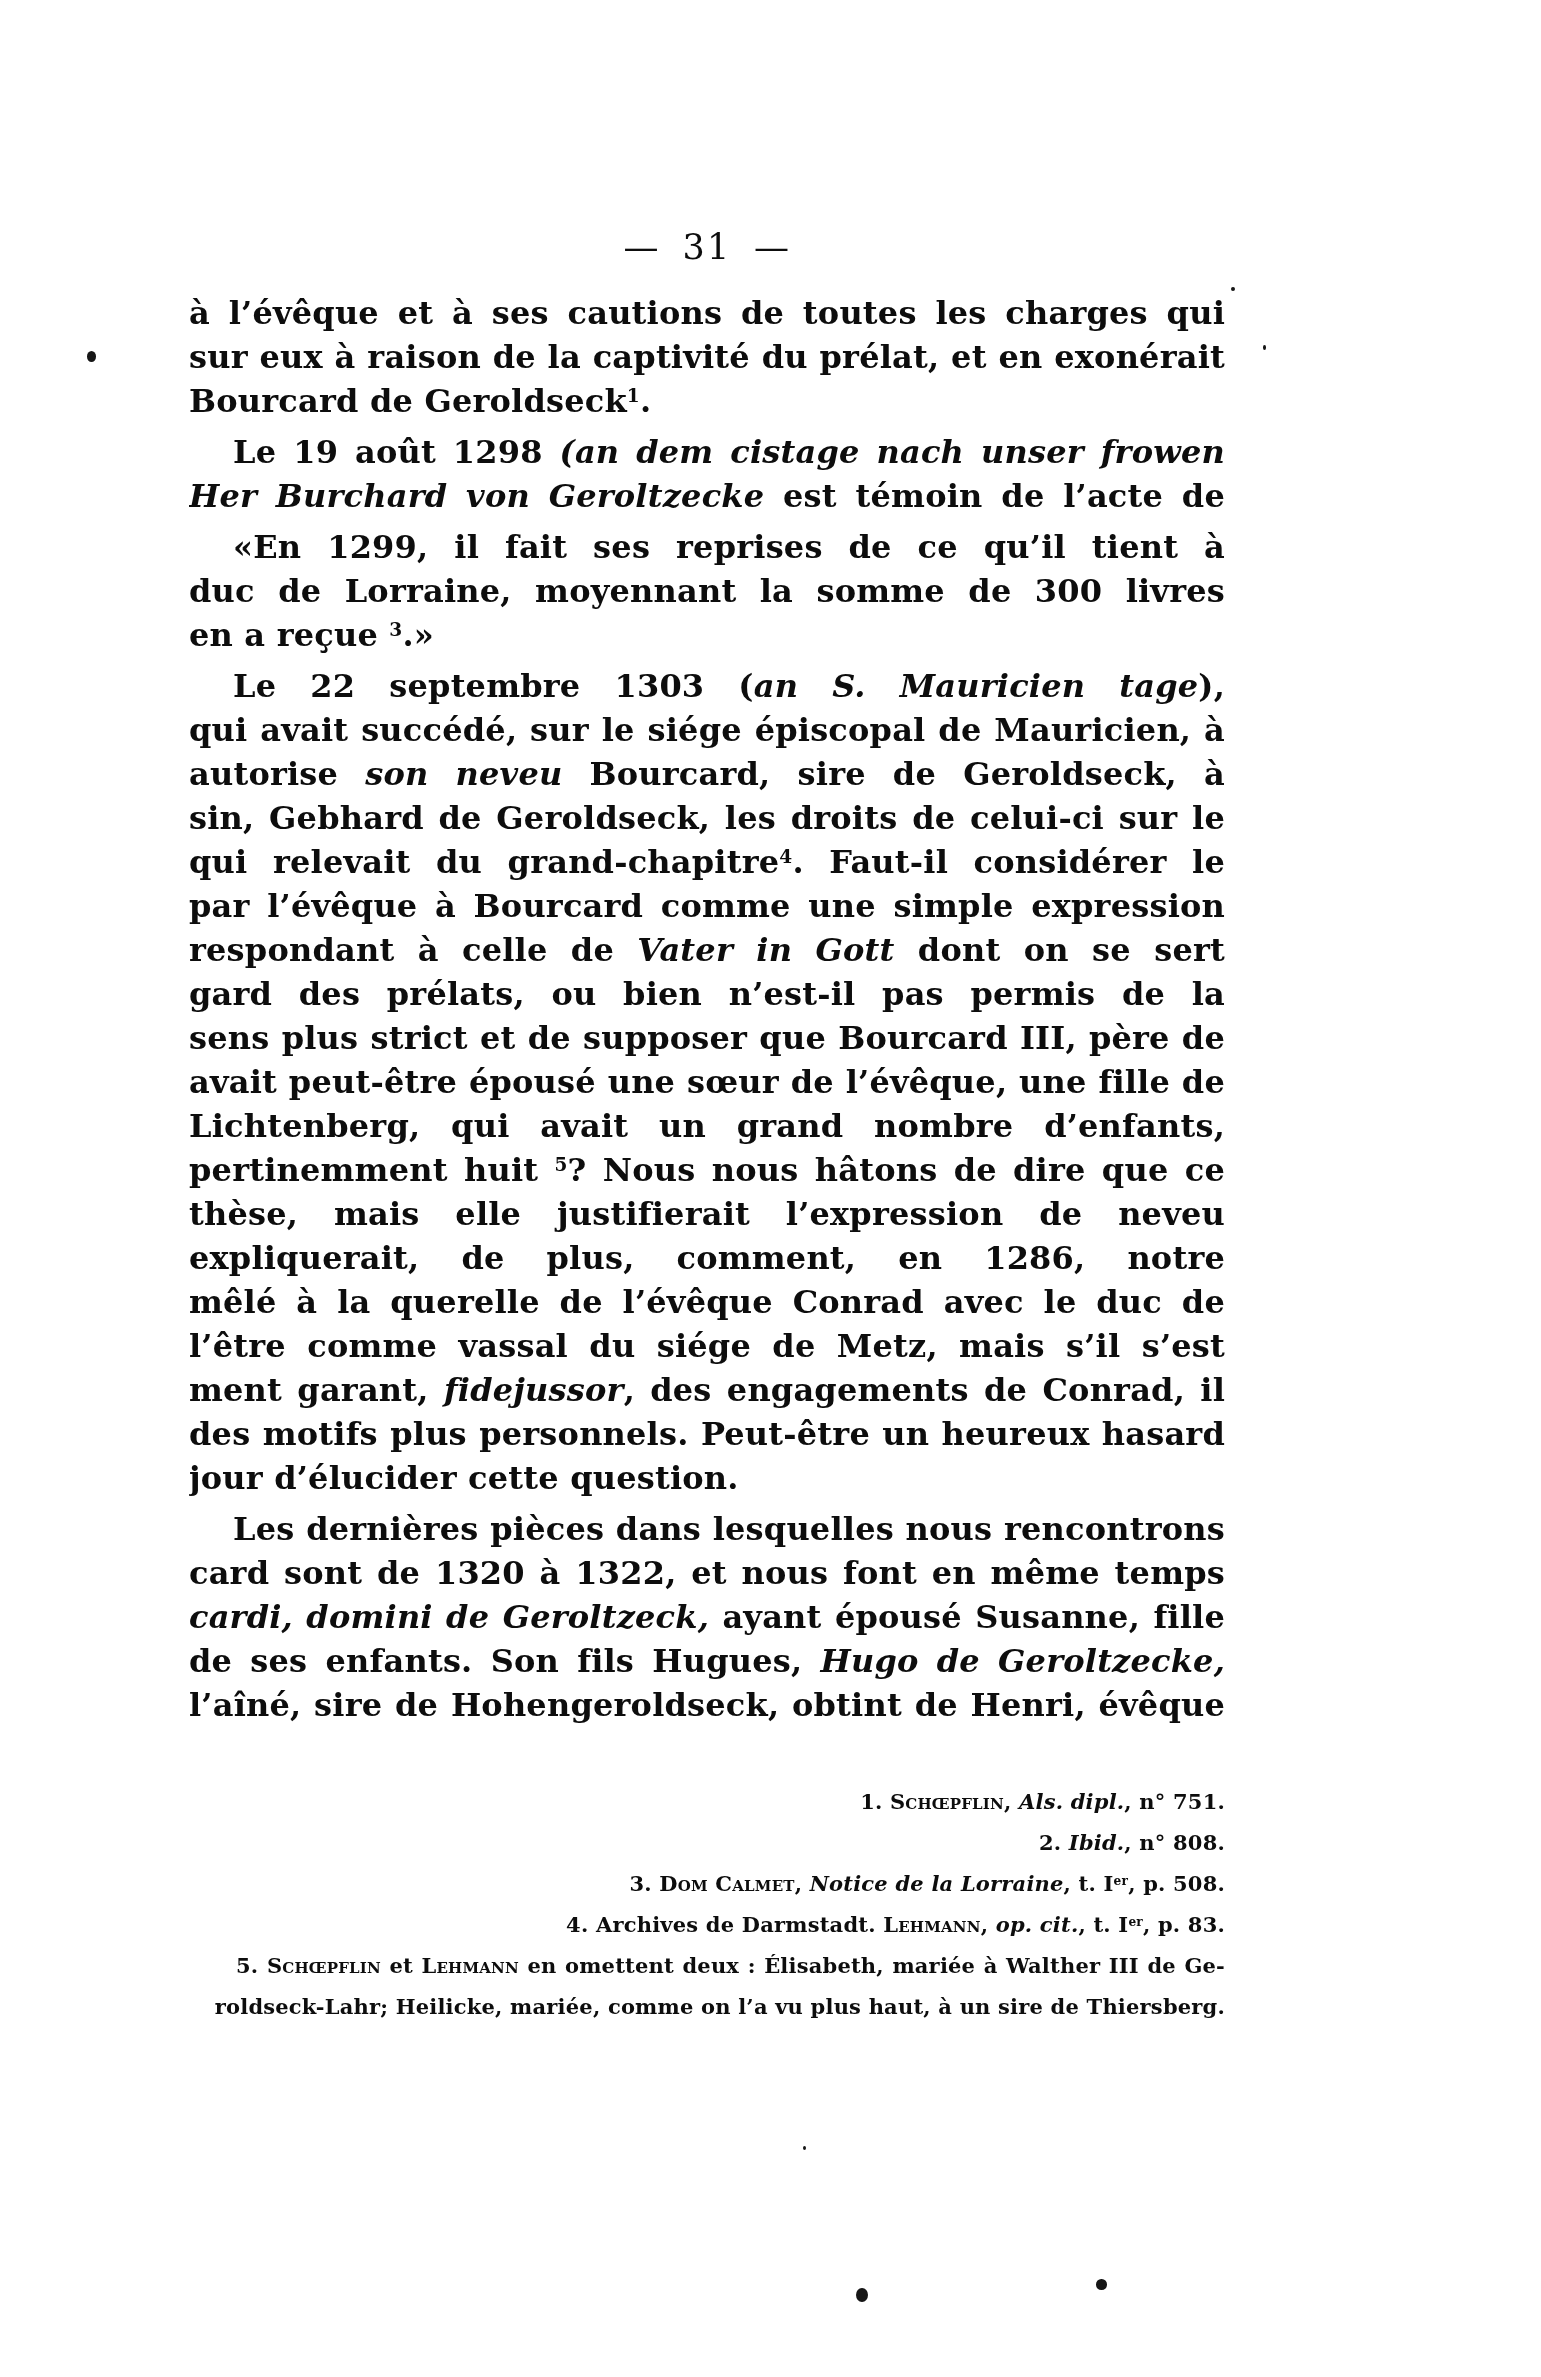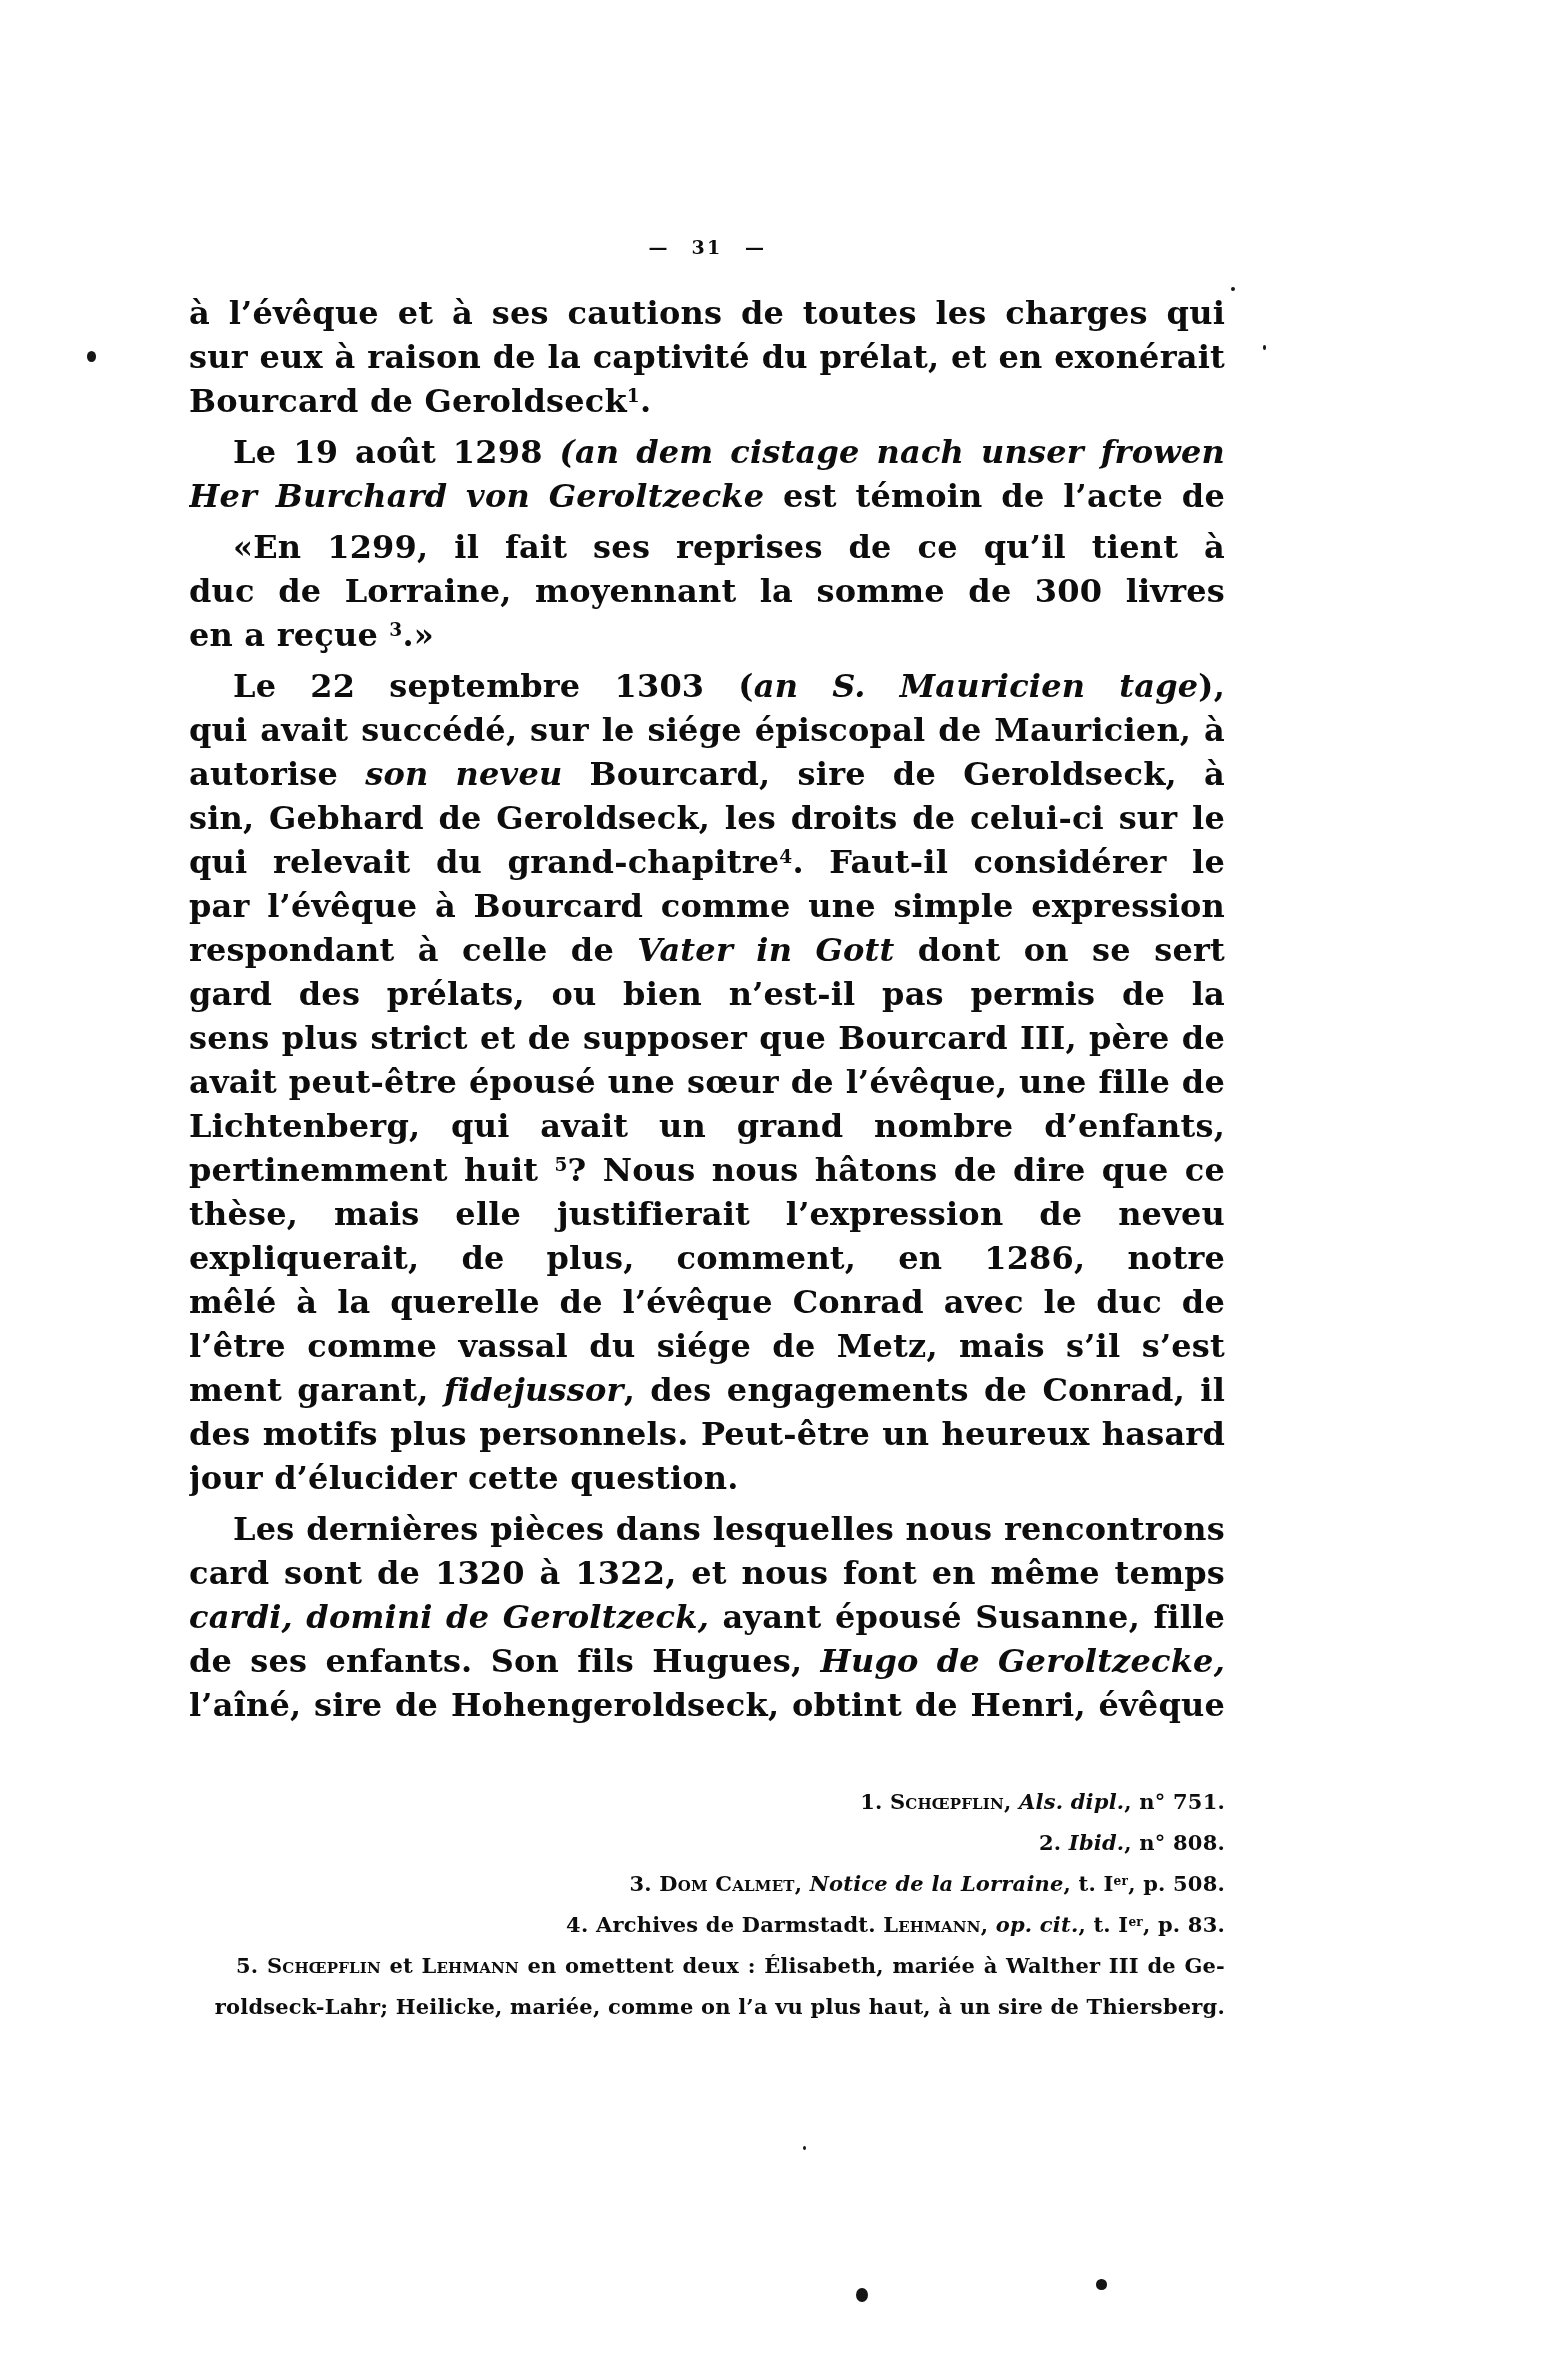--- a/index.html
+++ b/index.html
@@ -15,22 +15,22 @@
   .page {
     position: absolute;
     inset: 0;
   }
   .page-header {
     position: absolute;
     top: 230px;
     left: 189px;
     width: 1036px;
     text-align: center;
-    font-size: 19px;
-    font-weight: 700;
+    font-size: 35px;
+    font-weight: 400;
     line-height: 35px;
     white-space: nowrap;
   }
   .page-header .dash { margin: 0 22.5px; letter-spacing: 1.5px; }
   .page-header .num { letter-spacing: 2.3px; }
 
   .body-text {
     position: absolute;
     top: 291px;
     left: 189px;

